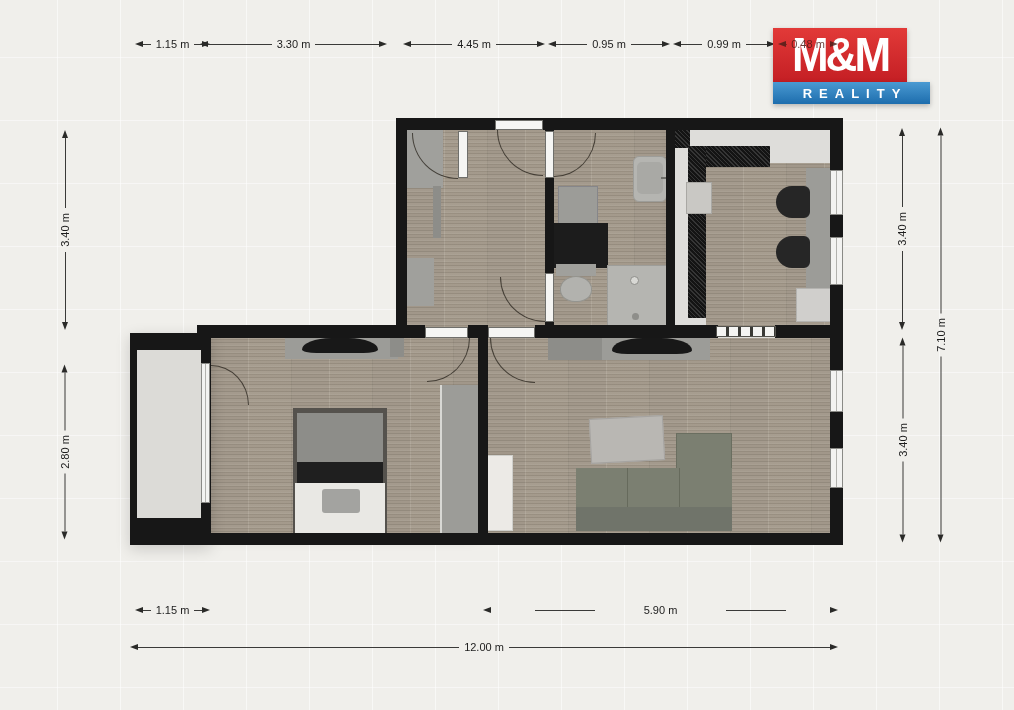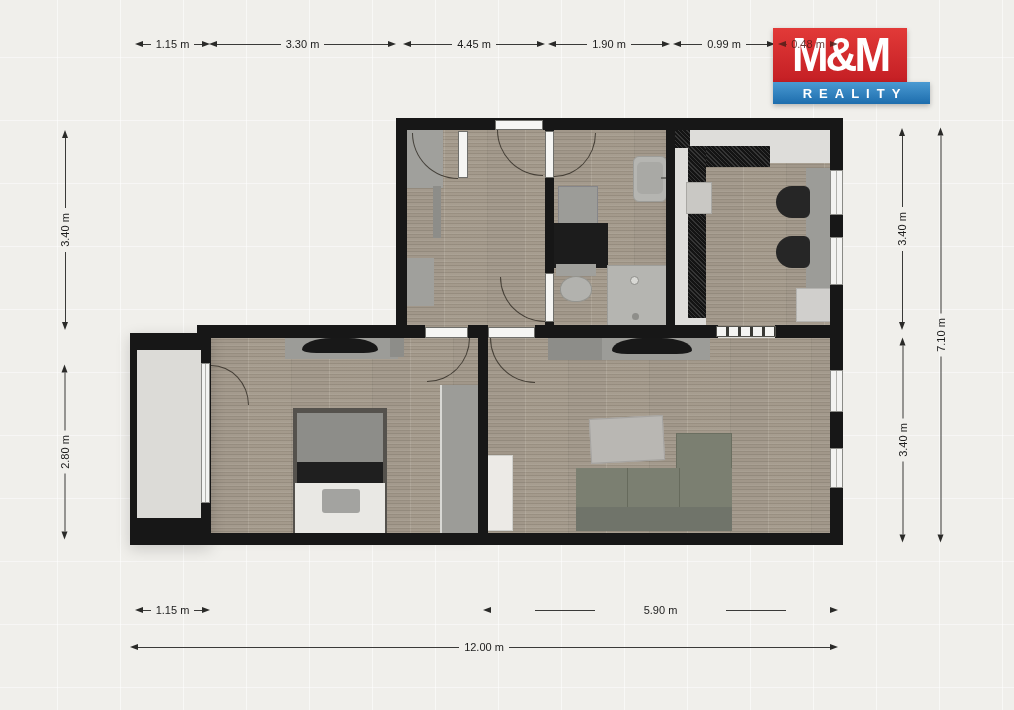--- a/index.html
+++ b/index.html
@@ -212,38 +212,38 @@
   <div class="abs win" style="left:830px;top:370px;width:13px;height:42px;"></div>
   <div class="abs win" style="left:830px;top:448px;width:13px;height:40px;"></div>
 
   <div class="dim" style="left:135px;top:37px;width:75px;">
     <span class="ar-l"></span>
       <span class="ln"></span>
     <span class="lb">1.15 m</span>
     <span class="ln"></span>
       <span class="ar-r"></span>
   </div>
-  <div class="dim" style="left:209px;top:37px;width:187px;">
+  <div class="dim" style="left:200px;top:37px;width:187px;">
     <span class="ar-l"></span>
       <span class="ln"></span>
     <span class="lb">3.30 m</span>
     <span class="ln"></span>
       <span class="ar-r"></span>
   </div>
   <div class="dim" style="left:403px;top:37px;width:142px;">
     <span class="ar-l"></span>
       <span class="ln"></span>
     <span class="lb">4.45 m</span>
     <span class="ln"></span>
       <span class="ar-r"></span>
   </div>
   <div class="dim" style="left:548px;top:37px;width:122px;">
     <span class="ar-l"></span>
       <span class="ln"></span>
-    <span class="lb">1.90 m</span>
+    <span class="lb">0.95 m</span>
     <span class="ln"></span>
       <span class="ar-r"></span>
   </div>
   <div class="dim" style="left:673px;top:37px;width:102px;">
     <span class="ar-l"></span>
       <span class="ln"></span>
     <span class="lb">0.99 m</span>
     <span class="ln"></span>
       <span class="ar-r"></span>
   </div>

